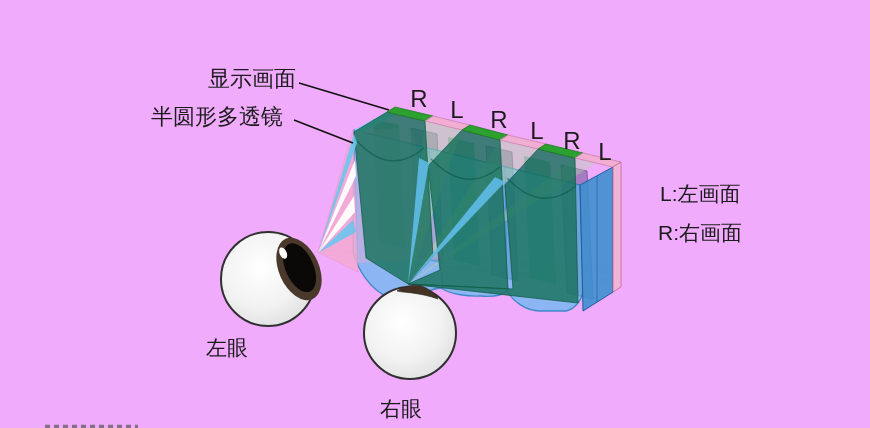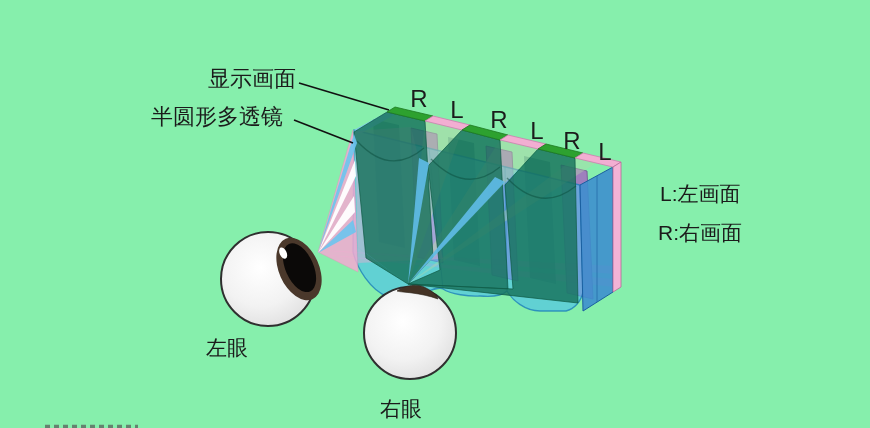--- a/index.html
+++ b/index.html
@@ -1,17 +1,17 @@
 <!DOCTYPE html>
 <html><head>
 <meta charset="utf-8">
 <style>
   html,body{margin:0;padding:0;background:#fff;}
   #stage{
-    position:relative;width:870px;height:428px;background:#86efac;
+    position:relative;width:870px;height:428px;background:#f0abfc;
     font-family:"Liberation Sans", sans-serif;overflow:hidden;
   }
   svg{position:absolute;left:0;top:0;}
   text{fill:#1b1b1b;}
   .callout{font-size:22px;}
   .marker{font-size:24px;}
   .legend{font-size:21px;}
   .eyelabel{font-size:21px;}
 </style>
 </head>

